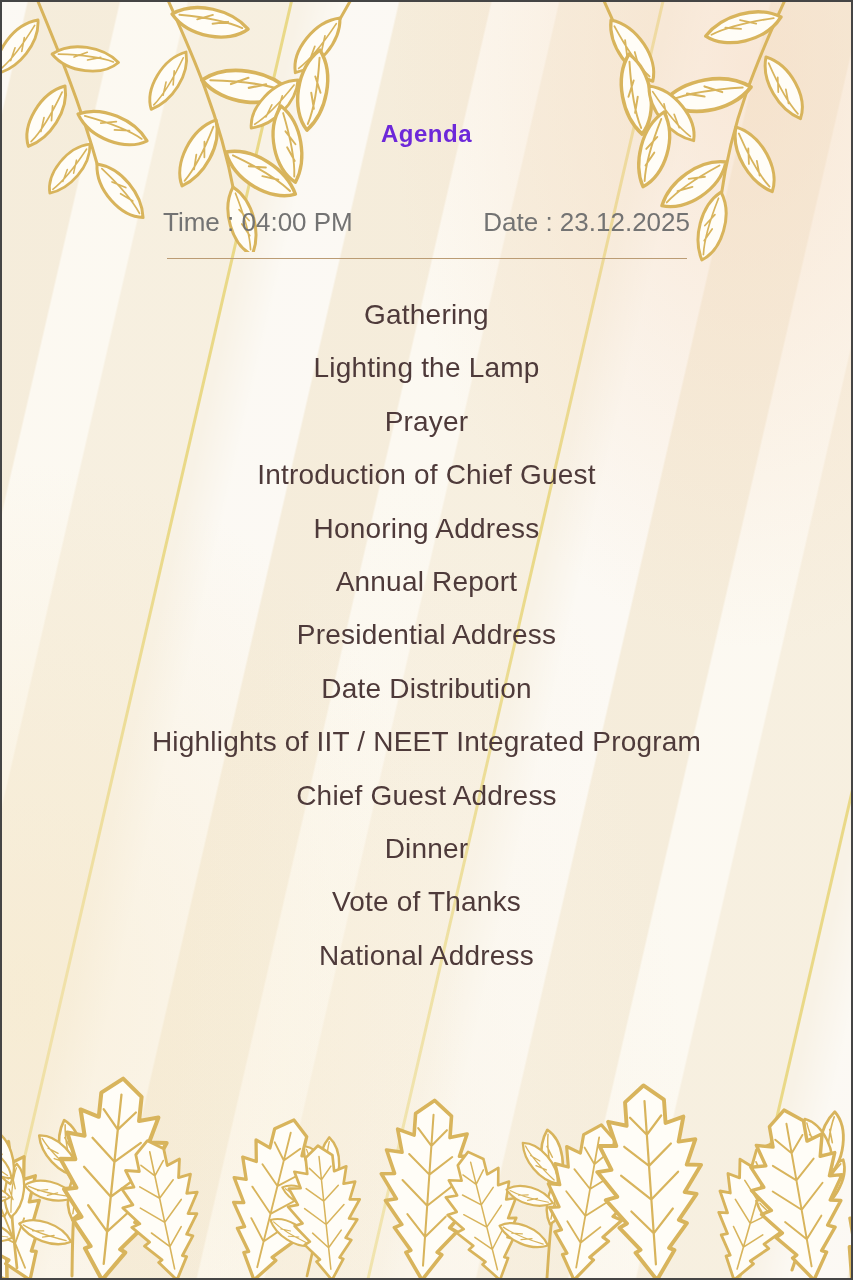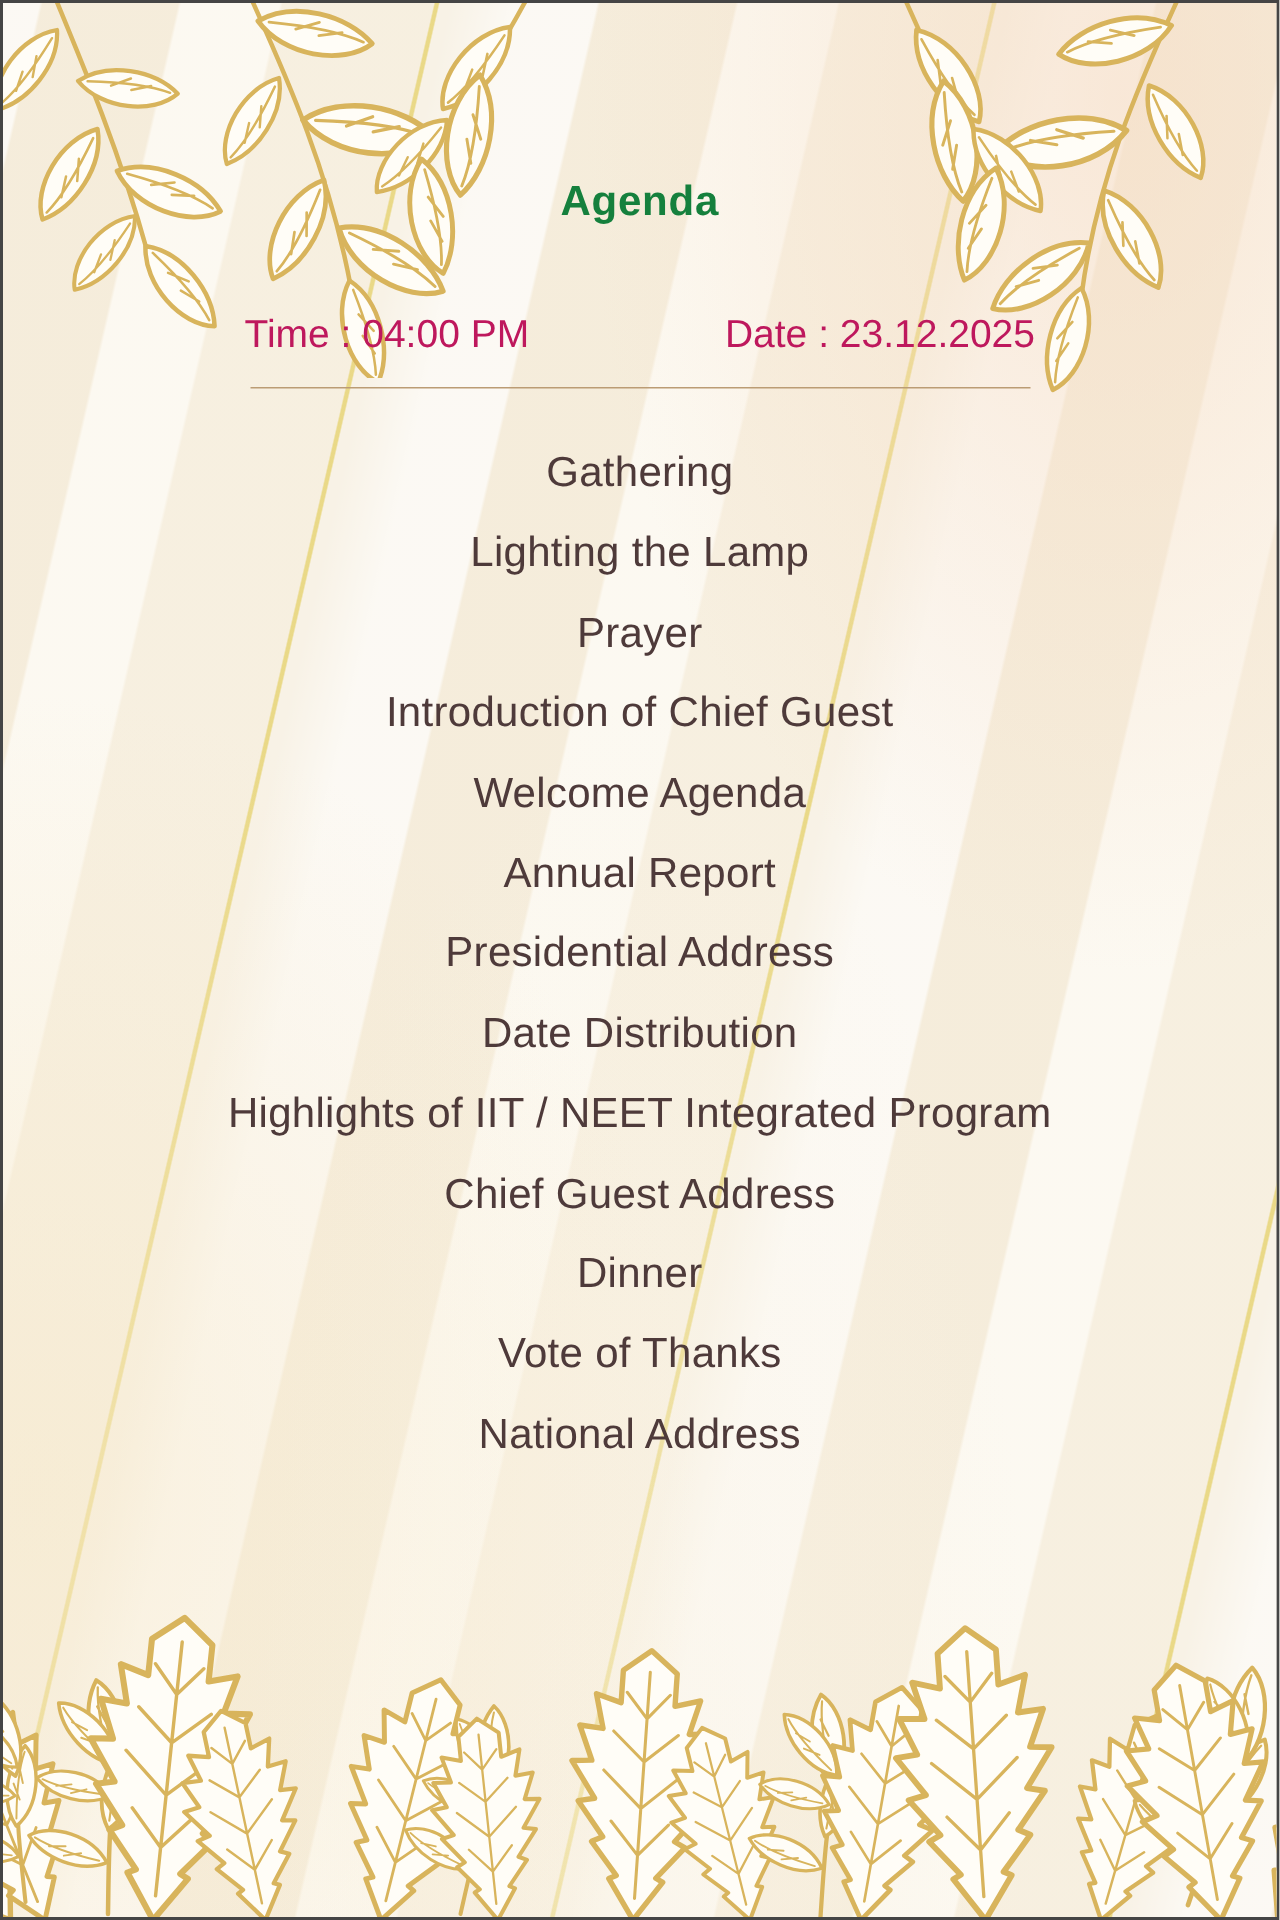--- a/index.html
+++ b/index.html
@@ -45,29 +45,29 @@
   .deco.tl{top:0;left:0;}
   .deco.tr{top:0;right:0;}
   .deco.bot{bottom:0;left:0;}
   .content{
     position:absolute;inset:0;z-index:5;
     text-align:center;
   }
   .title{
     margin-top:114px;
     line-height:36px;
-    font-size:28px;font-weight:bold;
+    font-size:24px;font-weight:bold;
     letter-spacing:0.5px;
-    color:#15803d;
+    color:#6d28d9;
   }
   .meta-row{
     width:527px;margin:52px auto 0;
     display:flex;justify-content:space-between;
     line-height:36px;font-size:26px;
-    color:#be185d;
+    color:#737373;
   }
   .divider{
     width:520px;height:1px;margin:18px auto 0;
     background:#bb9c74;
   }
   .agenda-list{margin-top:29px;}
   .agenda-item{
     line-height:53.4px;
     font-size:28px;
     color:#4e3a3a;
@@ -171,21 +171,21 @@
       <span>Date : 23.12.2025</span>
     </div>
 
     <div class="divider"></div>
 
     <div class="agenda-list">
       <div class="agenda-item">Gathering</div>
       <div class="agenda-item">Lighting the Lamp</div>
       <div class="agenda-item">Prayer</div>
       <div class="agenda-item">Introduction of Chief Guest</div>
-      <div class="agenda-item">Welcome Agenda</div>
+      <div class="agenda-item">Honoring Address</div>
       <div class="agenda-item">Annual Report</div>
       <div class="agenda-item">Presidential Address</div>
       <div class="agenda-item">Date Distribution</div>
       <div class="agenda-item">Highlights of IIT / NEET Integrated Program</div>
       <div class="agenda-item">Chief Guest Address</div>
       <div class="agenda-item">Dinner</div>
       <div class="agenda-item">Vote of Thanks</div>
       <div class="agenda-item">National Address</div>
     </div>
   </div>

